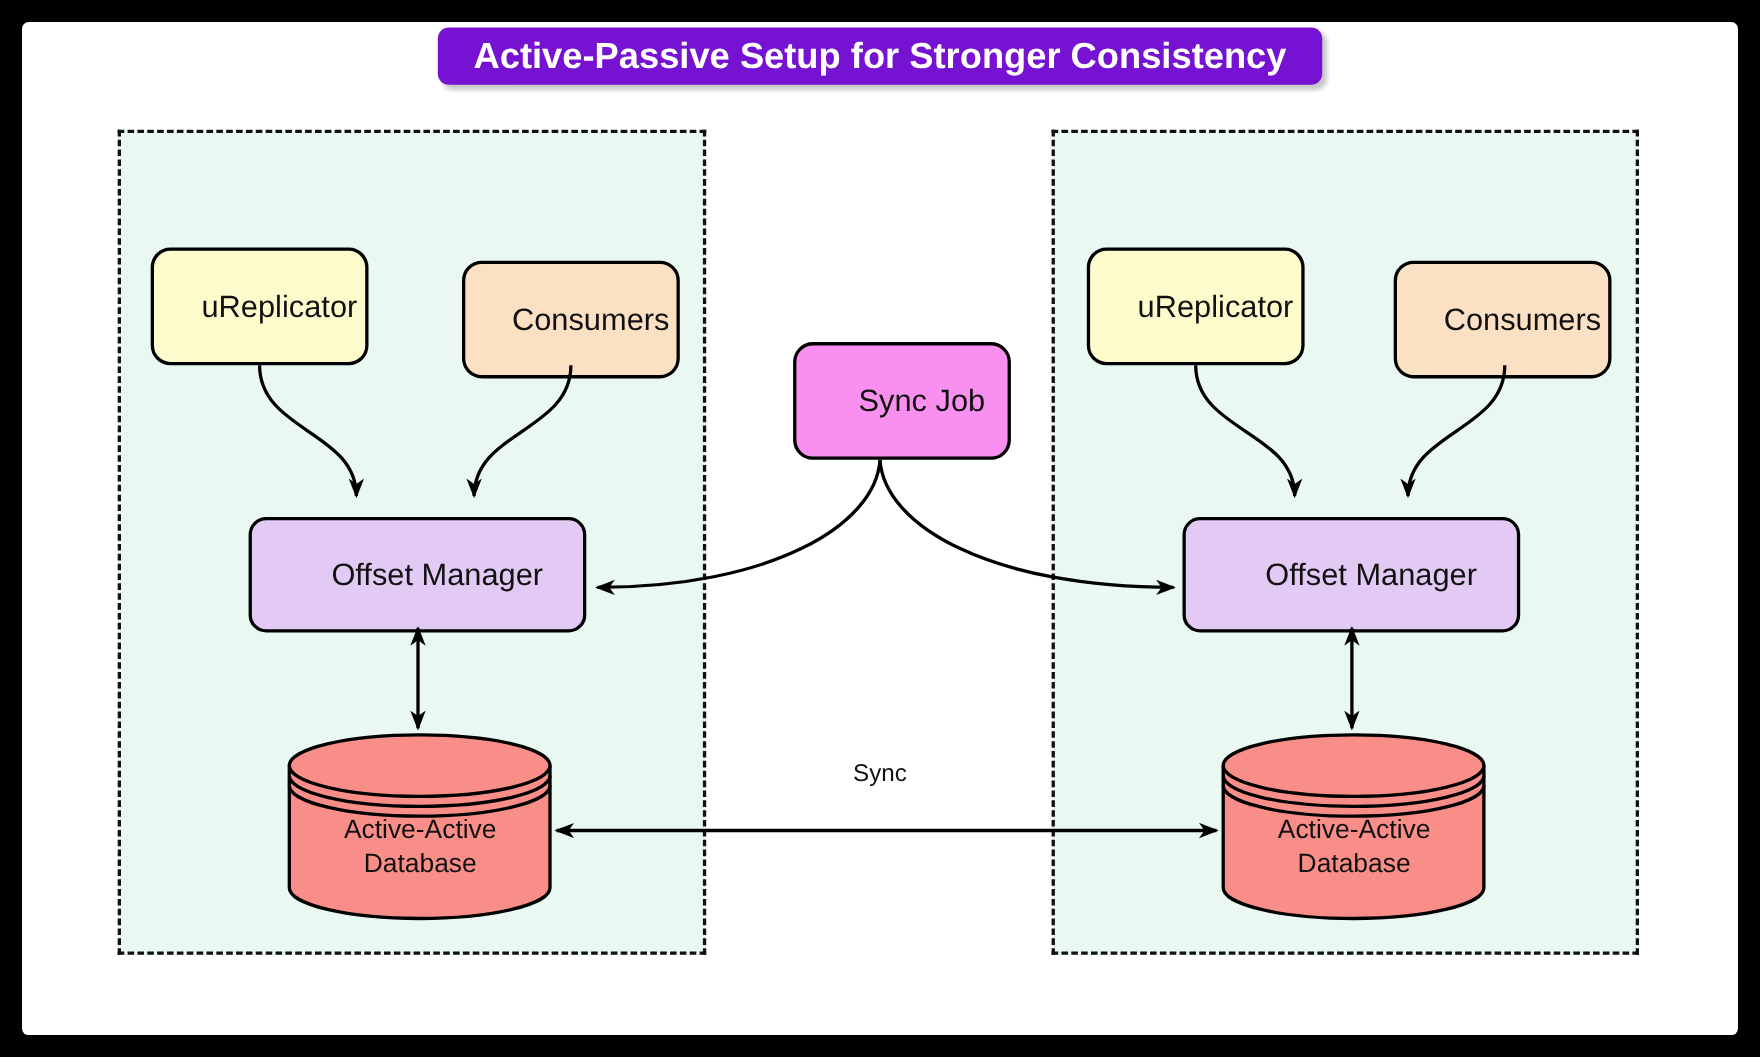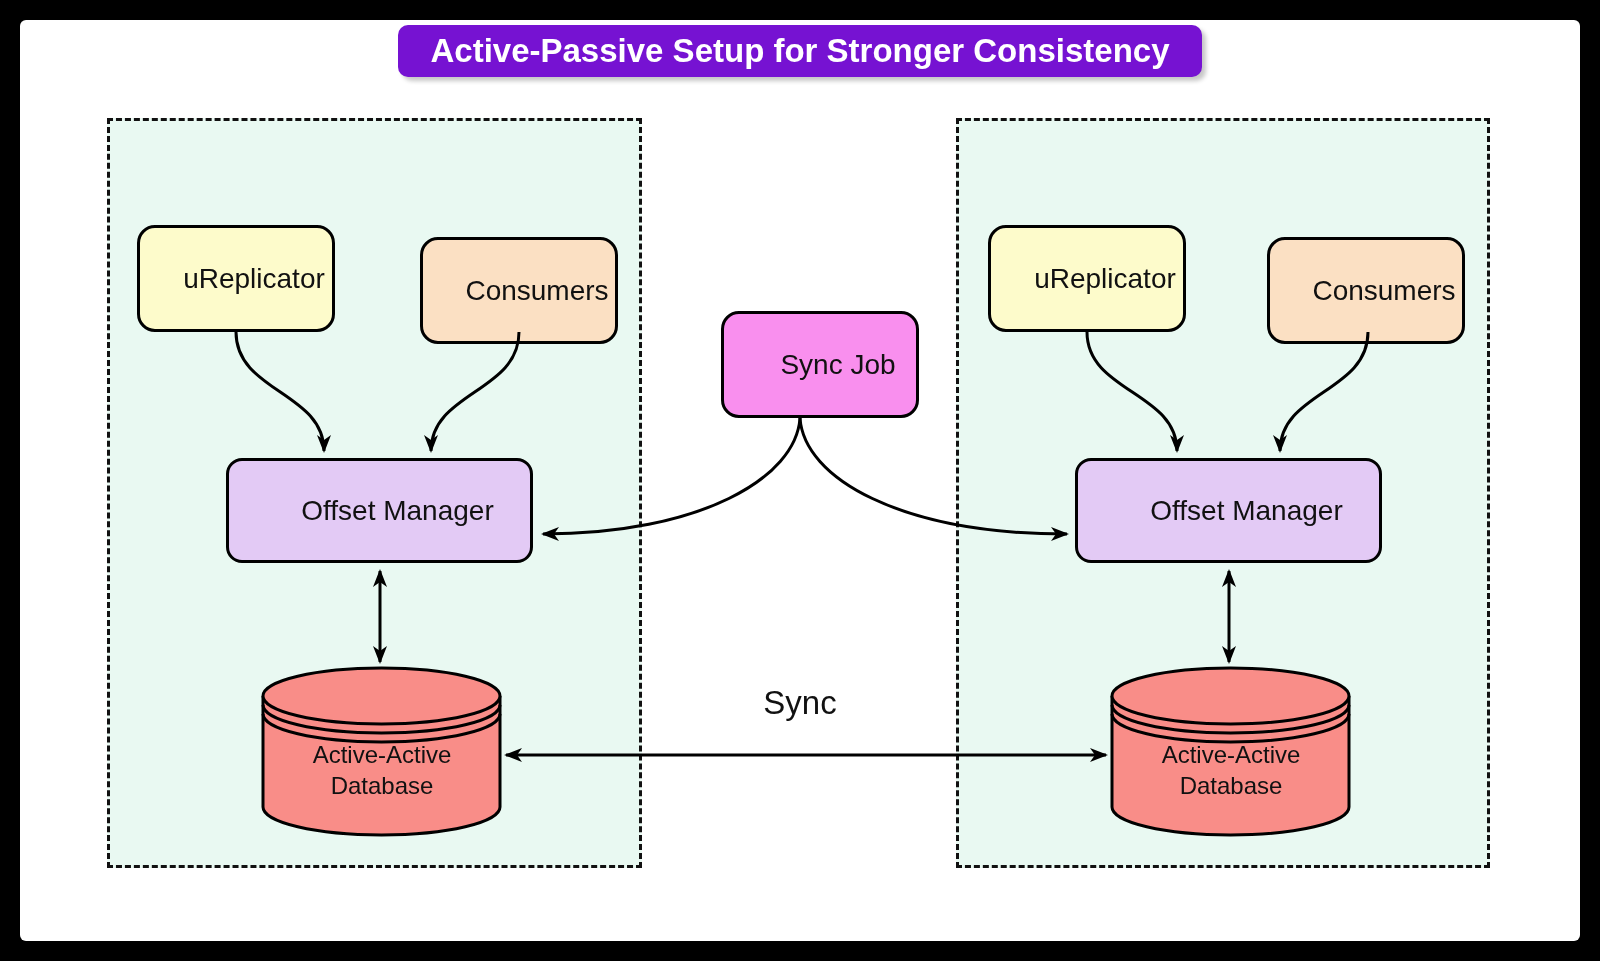--- a/index.html
+++ b/index.html
@@ -40,36 +40,36 @@
   .pill-b{left:1150px;}
   .node{
     position:absolute;border:3px solid var(--node-border);border-radius:18px;
     display:flex;align-items:center;justify-content:center;
     font-size:28px;white-space:nowrap;padding-left:36px;
   }
   .ureplicator{background:var(--ureplicator-bg);width:198px;height:107px;top:225px;}
   .urep-a{left:137px;} .urep-b{left:988px;}
   .consumers{background:var(--consumers-bg);width:198px;height:107px;top:225px;margin-top:12px;}
   .cons-a{left:420px;} .cons-b{left:1267px;}
-  .offset-manager{background:var(--offset-manager-bg);width:307px;height:105px;top:458px;border-radius:16px;}
+  .offset-manager{background:var(--offset-manager-bg);width:307px;height:105px;top:470px;border-radius:16px;}
   .om-a{left:226px;} .om-b{left:1075px;}
   .sync-job{background:var(--sync-job-bg);width:198px;height:107px;left:701px;top:311px;margin-left:20px;}
   svg.overlay{position:absolute;left:0;top:0;width:1600px;height:961px;pointer-events:none;}
   svg .edge{stroke:var(--arrow);stroke-width:3;fill:none;}
   svg .cyl{fill:var(--database-bg);stroke:var(--node-border);stroke-width:3;}
   svg .cyl-line{fill:none;stroke:var(--node-border);stroke-width:3;}
   .db-label{
     position:absolute;width:200px;top:736px;height:68px;
     display:flex;flex-direction:column;align-items:center;justify-content:center;
     font-size:24px;line-height:31px;text-align:center;white-space:nowrap;
   }
   .db-label-a{left:282px;} .db-label-b{left:1131px;}
   .sync-arrow-label{
     position:absolute;left:740px;top:686px;width:120px;height:34px;
-    display:flex;align-items:center;justify-content:center;font-size:33px;
+    display:flex;align-items:center;justify-content:center;font-size:22px;
   }
 </style>
 </head>
 <body>
 
 <div id="app">
   <div class="panel"></div>
 
   <div class="diagram-title">Active-Passive Setup for Stronger Consistency</div>
 

